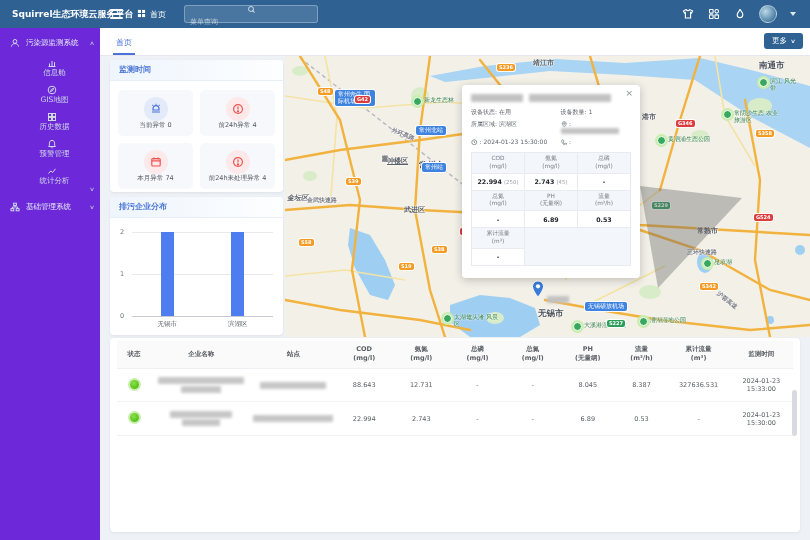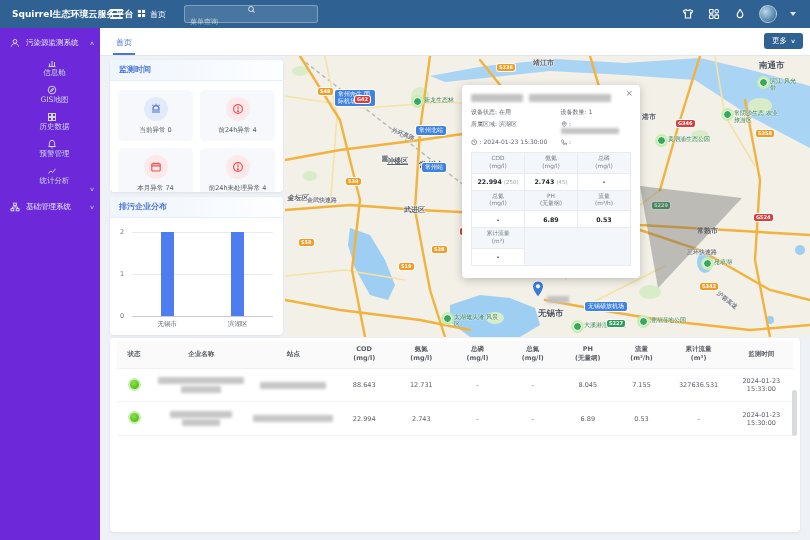--- a/index.html
+++ b/index.html
@@ -50,21 +50,21 @@
   .panel-title{height:20px;line-height:20px;padding-left:9px;color:#4a75d6;font-size:8px;font-weight:bold;
        background:linear-gradient(90deg,#eef5fd,#fdfeff);border-bottom:1px solid #e8eef7;}
   #panel-abnormal{left:10px;top:5px;width:173px;height:132px;}
   .cards{display:grid;grid-template-columns:1fr 1fr;gap:7px;padding:9px 8px;}
   .card{background:#f6f8fb;border-radius:5px;display:flex;flex-direction:column;align-items:center;
         padding:7px 2px 6px;cursor:pointer;}
   .c-ico{width:24px;height:24px;border-radius:50%;display:flex;align-items:center;justify-content:center;}
   .card.blue .c-ico{background:#e3ebfa;} .card.red .c-ico{background:#fde9e9;}
   .c-ico svg{width:12px;height:12px;fill:none;stroke-width:1.2;}
   .card.blue .c-ico svg{stroke:#4a6fd8;} .card.red .c-ico svg{stroke:#ef5350;}
-  .c-label{font-size:6.5px;color:#555a61;margin-top:5px;white-space:nowrap;}
+  .c-label{font-size:6.5px;color:#555a61;white-space:nowrap;}
   #panel-chart{left:10px;top:142px;width:173px;height:138px;}
   .chart-wrap{position:relative;margin:14px 10px 0 22px;height:84px;}
   .gridline{position:absolute;left:0;right:0;height:0;border-top:1px solid #e7eaee;}
   .gridline.base{border-top:1px solid #c8ccd2;}
   .ytick{position:absolute;left:-12px;font-size:6.5px;color:#70757c;transform:translateY(-50%);}
   .bars{position:absolute;inset:0;display:flex;justify-content:space-around;align-items:flex-end;}
   .bar{width:13px;background:#4e7df0;}
   .cats{display:flex;justify-content:space-around;margin:4px 10px 0 22px;font-size:6.5px;color:#63686f;}
   
   #map{position:absolute;left:185px;top:1px;right:0;height:281px;background:#f3f0e8;overflow:hidden;}
@@ -529,21 +529,21 @@
               <div class="rb-line" style="width:40px"></div>
             </td>
             <td>
               <div class="rb-line" style="width:66px"></div>
             </td>
             <td>88.643</td>
             <td>12.731</td>
             <td>-</td>
             <td>-</td>
             <td>8.045</td>
-            <td>7.155</td>
+            <td>8.387</td>
             <td>327636.531</td>
             <td>2024-01-23 15:33:00</td>
           </tr>
           <tr>
             <td><span class="dot"></span></td>
             <td>
               <div class="rb-line" style="width:62px"></div>
               <div class="rb-line" style="width:38px"></div>
             </td>
             <td>

